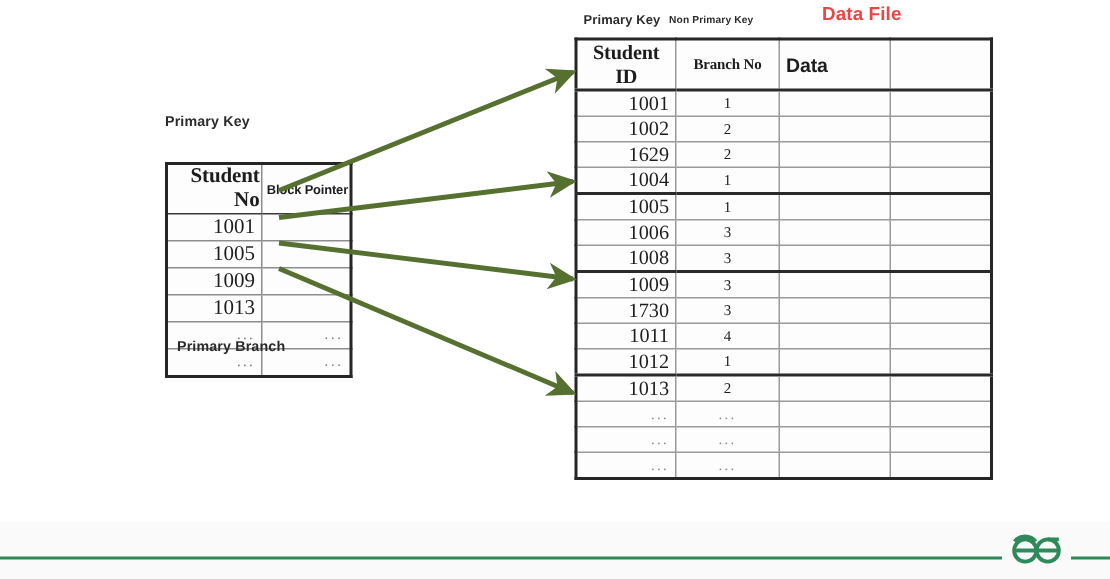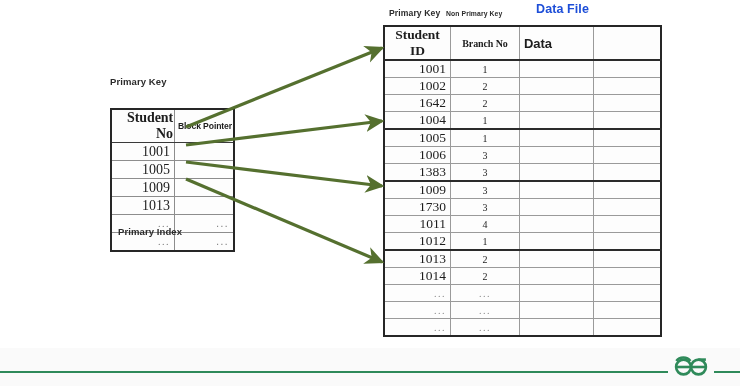--- a/index.html
+++ b/index.html
@@ -132,21 +132,21 @@
     width: 46px;
     height: 26px;
     background: #fafafa;
   }
 
   
   #lbl-index-pk   { left: 110px; top: 76px;  font-size: 9.5px; }
   #lbl-index-cap  { left: 118px; top: 226px; font-size: 9.5px; }
   #lbl-data-pk    { left: 389px; top: 8px;   font-size: 8.6px; }
   #lbl-data-npk   { left: 446px; top: 10px;  font-size: 6.8px; }
-  #lbl-data-title { left: 536px; top: 2px;   font-size: 12.5px; color: #1d4ed8; }
+  #lbl-data-title { left: 548px; top: 2px;   font-size: 12.5px; color: #ef4444; }
 </style>
 </head>
 <body>
 
 <div id="canvas">
 
   <div class="lbl" id="lbl-index-pk">Primary Key</div>
 
   <table id="index-table">
     <tbody>
@@ -174,21 +174,21 @@
         <td class="key dots">...</td>
         <td class="ptr dots">...</td>
       </tr>
       <tr>
         <td class="key dots">...</td>
         <td class="ptr dots">...</td>
       </tr>
     </tbody>
   </table>
 
-  <div class="lbl" id="lbl-index-cap">Primary Index</div>
+  <div class="lbl" id="lbl-index-cap">Primary Branch</div>
 
   <div class="lbl" id="lbl-data-title">Data File</div>
   <div class="lbl" id="lbl-data-pk">Primary Key</div>
   <div class="lbl" id="lbl-data-npk">Non Primary Key</div>
 
   <table id="data-table">
     <tbody id="data-body">
       <tr class="hdr">
         <td class="c-sid">Student ID</td>
         <td class="c-br">Branch No</td>
@@ -202,21 +202,21 @@
           <td class="c-da"></td>
           <td class="c-x"></td>
         </tr>
         <tr>
           <td class="c-sid">1002</td>
           <td class="c-br">2</td>
           <td class="c-da"></td>
           <td class="c-x"></td>
         </tr>
         <tr>
-          <td class="c-sid">1642</td>
+          <td class="c-sid">1629</td>
           <td class="c-br">2</td>
           <td class="c-da"></td>
           <td class="c-x"></td>
         </tr>
         <tr class="blockend">
           <td class="c-sid">1004</td>
           <td class="c-br">1</td>
           <td class="c-da"></td>
           <td class="c-x"></td>
         </tr>
@@ -226,21 +226,21 @@
           <td class="c-da"></td>
           <td class="c-x"></td>
         </tr>
         <tr>
           <td class="c-sid">1006</td>
           <td class="c-br">3</td>
           <td class="c-da"></td>
           <td class="c-x"></td>
         </tr>
         <tr class="blockend">
-          <td class="c-sid">1383</td>
+          <td class="c-sid">1008</td>
           <td class="c-br">3</td>
           <td class="c-da"></td>
           <td class="c-x"></td>
         </tr>
         <tr>
           <td class="c-sid">1009</td>
           <td class="c-br">3</td>
           <td class="c-da"></td>
           <td class="c-x"></td>
         </tr>
@@ -257,26 +257,20 @@
           <td class="c-x"></td>
         </tr>
         <tr class="blockend">
           <td class="c-sid">1012</td>
           <td class="c-br">1</td>
           <td class="c-da"></td>
           <td class="c-x"></td>
         </tr>
         <tr>
           <td class="c-sid">1013</td>
-          <td class="c-br">2</td>
-          <td class="c-da"></td>
-          <td class="c-x"></td>
-        </tr>
-        <tr>
-          <td class="c-sid">1014</td>
           <td class="c-br">2</td>
           <td class="c-da"></td>
           <td class="c-x"></td>
         </tr>
         <tr>
           <td class="c-sid dots">...</td>
           <td class="c-br dots">...</td>
           <td class="c-da"></td>
           <td class="c-x"></td>
         </tr>

